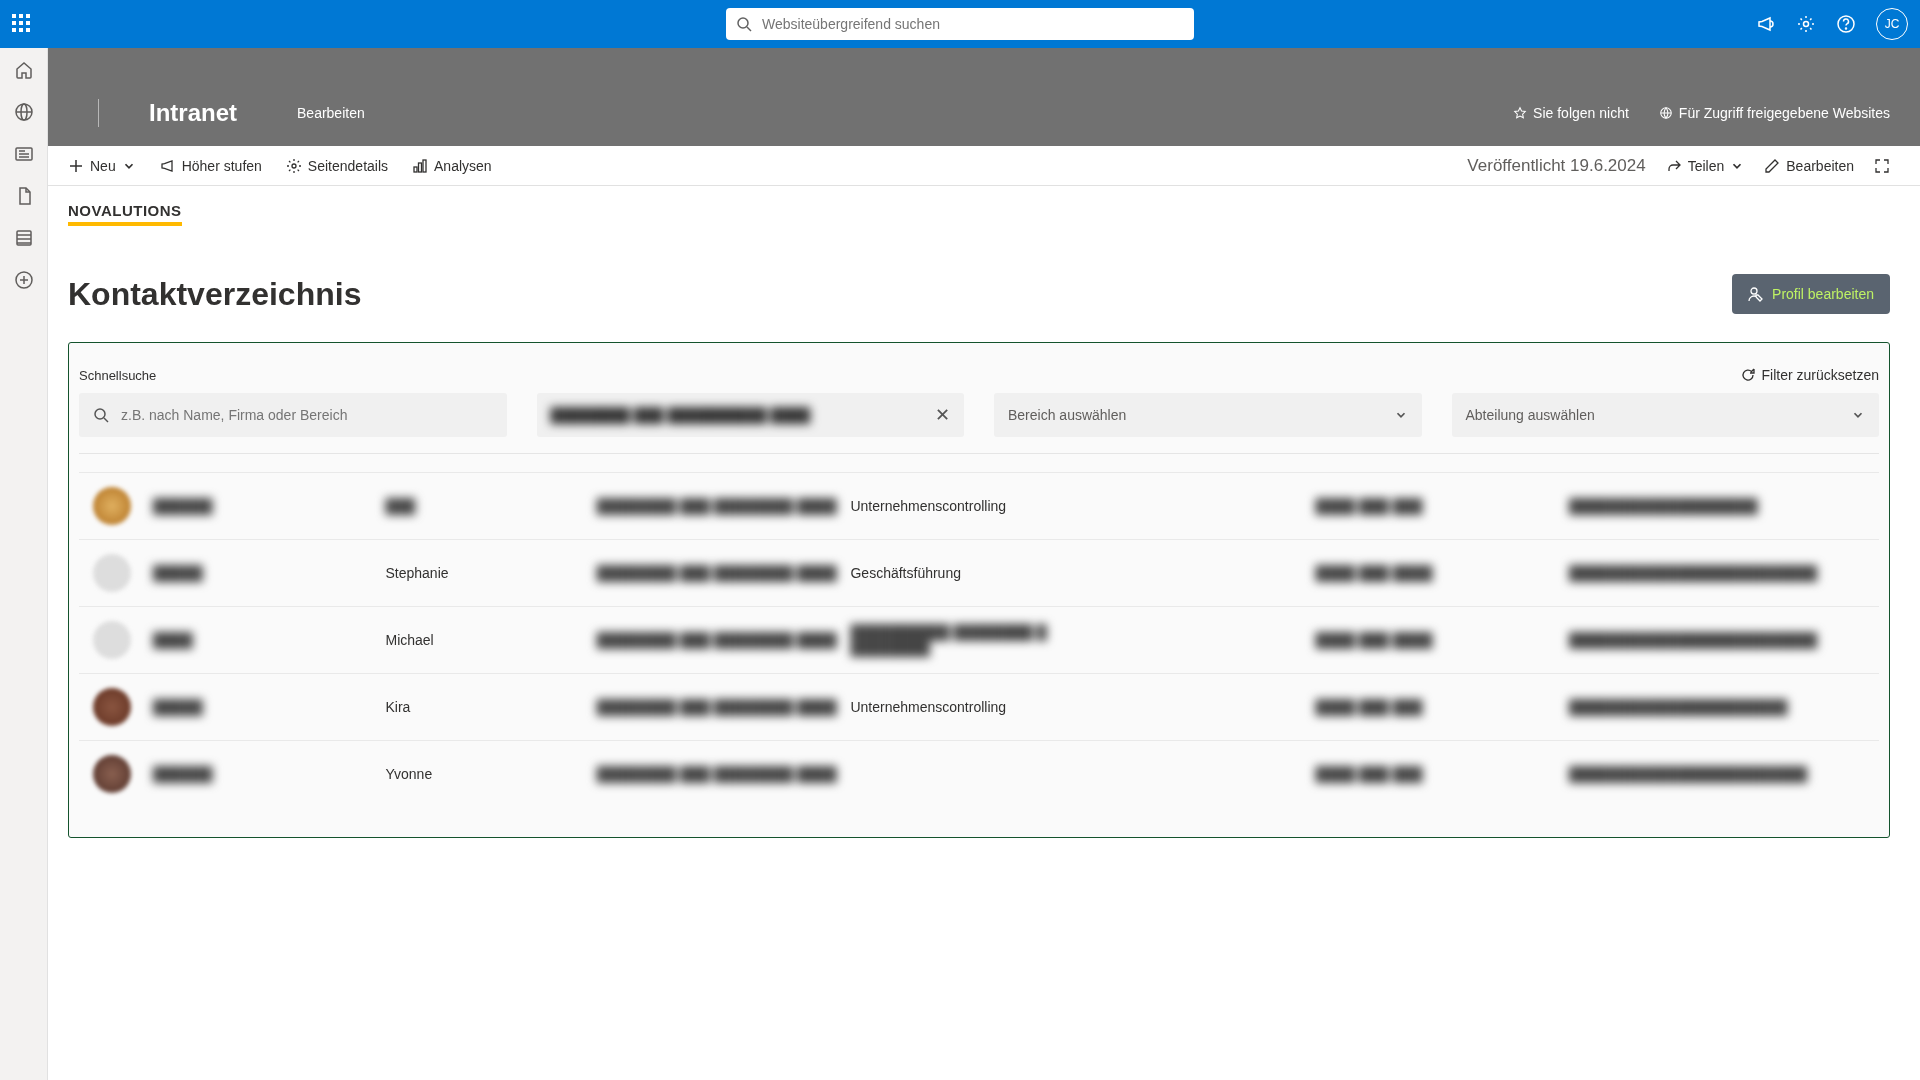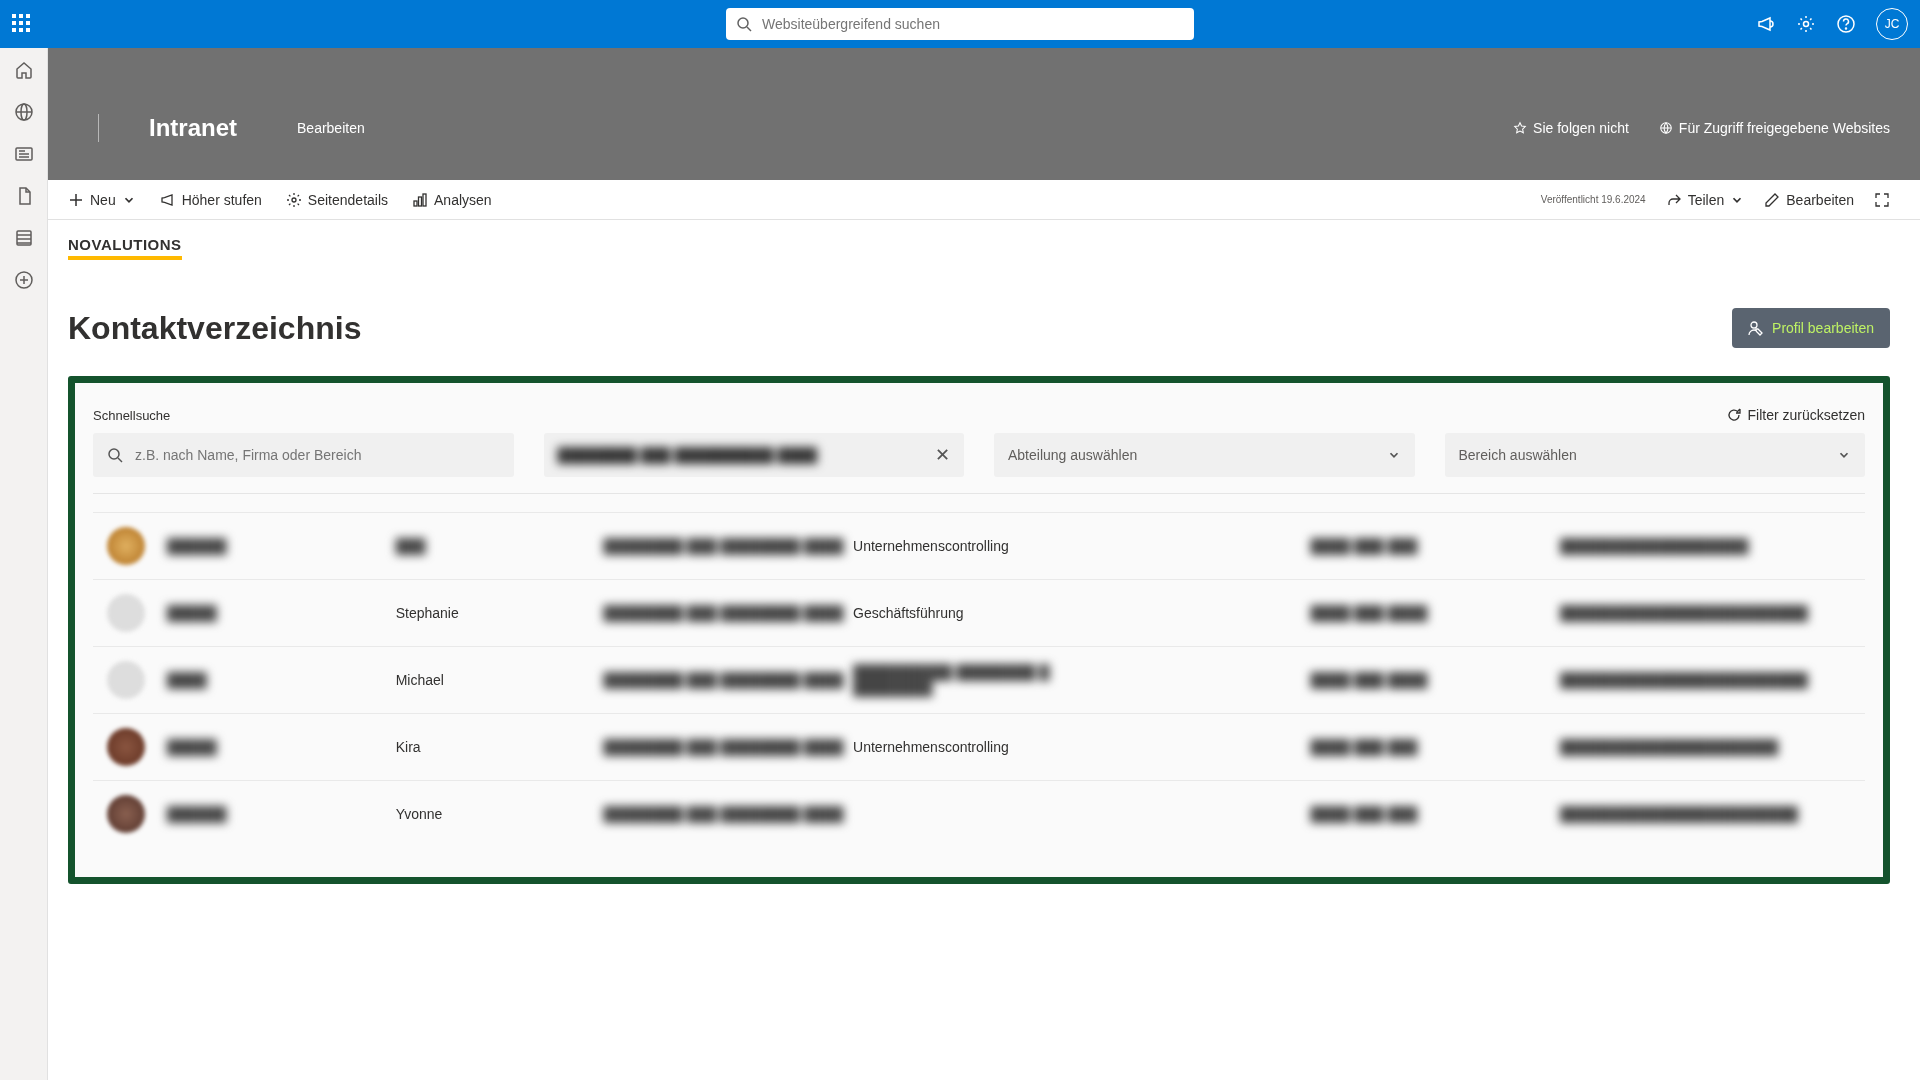--- a/index.html
+++ b/index.html
@@ -99,21 +99,21 @@
   .rail-icon {
     width: 20px; height: 20px;
     color: #605e5c;
     cursor: pointer;
   }
   
   .main { flex: 1; display: flex; flex-direction: column; overflow: hidden; }
   .gray-header {
     background: #717171;
     color: #fff;
-    height: 132px;
+    height: 98px;
     display: flex;
     flex-direction: column;
   }
   .gray-spacer { height: 40px; }
   .site-row {
     display: flex;
     align-items: center;
     padding: 0 30px 0 50px;
     height: 80px;
   }
@@ -157,21 +157,21 @@
     font-size: 14px;
     cursor: pointer;
     color: var(--text);
   }
   .cmd-right {
     margin-left: auto;
     display: flex;
     align-items: center;
     gap: 20px;
   }
-  .cmd-pub { color: var(--text-light); font-size: 10px; }
+  .cmd-pub { color: var(--text-light); font-size: 17px; }
   
   .content {
     flex: 1;
     overflow: auto;
     padding: 16px 30px 30px 20px;
   }
   .brand {
     font-size: 15px;
     font-weight: 700;
     letter-spacing: .5px;
@@ -195,23 +195,23 @@
     border: none;
     border-radius: 4px;
     padding: 12px 16px;
     display: flex; align-items: center; gap: 8px;
     font-size: 14px;
     cursor: pointer;
   }
   
   .card {
     background: #fafafa;
-    border: 7px solid #14532d;
+    border: 1px solid #14532d;
     border-radius: 3px;
-    padding: 24px 18px 30px;
+    padding: 24px 10px 30px;
   }
   .filter-head {
     display: flex; align-items: flex-end;
     margin-bottom: 10px;
   }
   .filter-label { font-size: 13px; color: var(--text); }
   .filter-reset {
     margin-left: auto;
     display: flex; align-items: center; gap: 6px;
     font-size: 14px; cursor: pointer;
@@ -511,29 +511,29 @@
                   <line x1="11" y1="11" x2="15" y2="15"></line>
                 </svg>
               </span>
             <input placeholder="z.B. nach Name, Firma oder Bereich" style="">
           </div>
           <div class="field">
             <span class="blurred-val">████████ ███ ██████████ ████</span>
             <span class="clear-x">✕</span>
           </div>
           <div class="field">
-            <span class="sel-label">Abteilung auswählen</span>
+            <span class="sel-label">Bereich auswählen</span>
             <span class="chev ico-14">
                 <svg viewBox="0 0 12 12" fill="none" stroke="#555" stroke-width="1.5">
                   <path d="M3 4.5l3 3 3-3"></path>
                 </svg>
               </span>
           </div>
           <div class="field">
-            <span class="sel-label">Bereich auswählen</span>
+            <span class="sel-label">Abteilung auswählen</span>
             <span class="chev ico-14">
                 <svg viewBox="0 0 12 12" fill="none" stroke="#555" stroke-width="1.5">
                   <path d="M3 4.5l3 3 3-3"></path>
                 </svg>
               </span>
           </div>
         </div>
 
         <hr class="sep">
 

